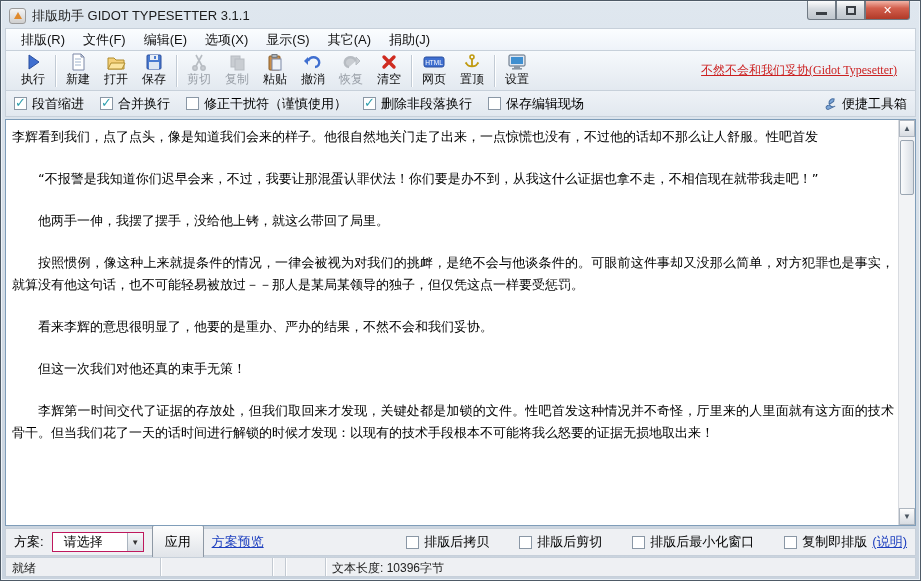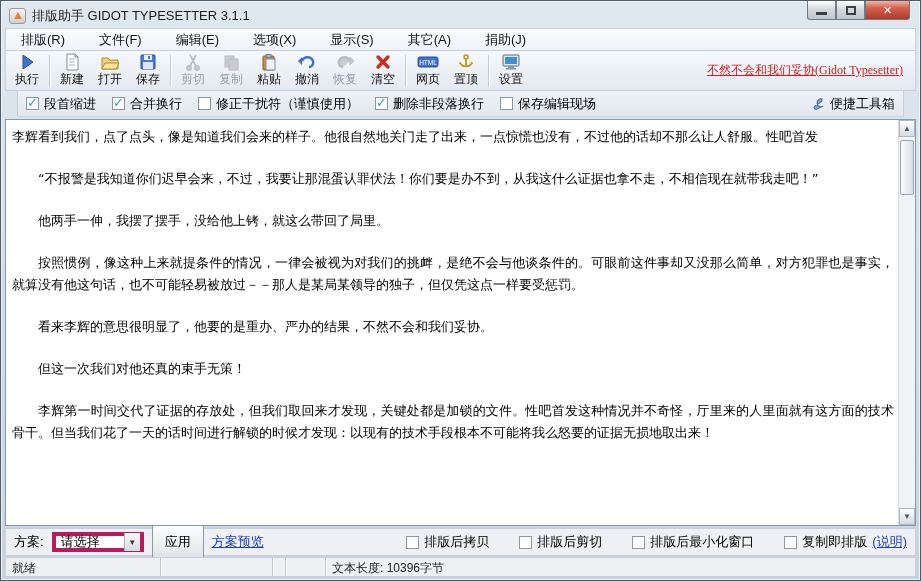--- a/index.html
+++ b/index.html
@@ -47,49 +47,49 @@
   }
   .min-glyph{ width:11px; height:3px; background:#3a3f44; margin-top:7px; }
   .max-glyph{ width:10px; height:9px; border:2px solid #3a3f44; }
 
   
   .menubar{
     height:23px; flex:0 0 23px;
     margin:0 4px; padding:0 6px;
     background:linear-gradient(#fbfdff,#eef3f9);
     border:1px solid #c7d0da;
-    display:flex; align-items:center; gap:16px;
+    display:flex; align-items:center; gap:0;
     font-size:13px;
   }
   .menu-item{ padding:2px 9px; color:#111; cursor:default; }
 
   
   .toolbar{
     height:40px; flex:0 0 40px;
-    margin:0 4px; padding:0 2px;
+    margin:0 4px; padding:0 8px;
     background:linear-gradient(#f6f9fc,#e3e9f0);
     border:1px solid #c7d0da; border-top:none;
     display:flex; align-items:center;
   }
   .tb-btn{
     min-width:38px; height:38px; padding:1px 4px;
     display:flex; flex-direction:column; align-items:center; justify-content:center;
     font-size:12px; color:#111; cursor:pointer; border:1px solid transparent;
   }
   .tb-btn .ticon{ height:20px; display:flex; align-items:center; justify-content:center; }
   .tb-btn.disabled{ color:#9aa0a8; }
   .tb-btn.disabled svg *{ stroke:#b7bcc2 !important; fill:#c9cdd2 !important; }
   .tb-sep{ width:1px; height:32px; background:#c2cbd5; box-shadow:1px 0 0 #fff; margin:0 3px; }
   .welcome{ margin-left:auto; margin-right:10px; font-size:12px; }
   .welcome a{ color:#cc2020; text-decoration:underline; font-family:"Liberation Serif","DejaVu Serif",serif; }
 
   
   .optionsbar{
     height:26px; flex:0 0 26px;
-    margin:0 16px; padding:0 8px;
+    margin:0 4px; padding:0 8px;
     background:linear-gradient(#eef2f7,#e2e8ef);
     border:1px solid #c7d0da; border-top:none;
     display:flex; align-items:center; gap:16px; font-size:13px;
   }
   .cb{ display:flex; align-items:center; gap:5px; cursor:pointer; }
   .cb .box{
     width:13px; height:13px; background:#fff;
     border:1px solid #8a97a5; position:relative; flex:0 0 13px;
   }
   .cb .box.checked::after{
@@ -130,23 +130,23 @@
   }
 
   
   .schemebar{
     height:28px; flex:0 0 28px;
     margin:2px 4px 0 4px; padding:0 8px;
     background:#eef0f3; border:1px solid #c7d0da;
     display:flex; align-items:center; gap:8px; font-size:13px;
   }
   .select{
-    width:92px; height:20px; background:#fff; border:4px solid #be185d;
+    width:92px; height:20px; background:#fff; border:1px solid #be185d;
     display:flex; align-items:center; justify-content:space-between;
-    padding-left:5px; cursor:pointer;
+    padding-left:11px; cursor:pointer;
   }
   .select .arrow-btn{
     width:16px; height:18px; background:linear-gradient(#f6f8fa,#d7dce2);
     border-left:1px solid #aab4bf; display:flex; align-items:center; justify-content:center;
     font-size:8px; color:#333;
   }
   .push-btn{
     height:34px; padding:0 12px;
     background:linear-gradient(#fdfdfd,#dfe3e8);
     border:1px solid #8d98a4; border-radius:2px;

